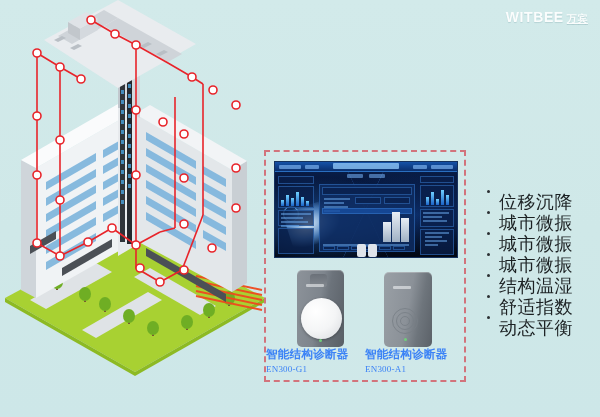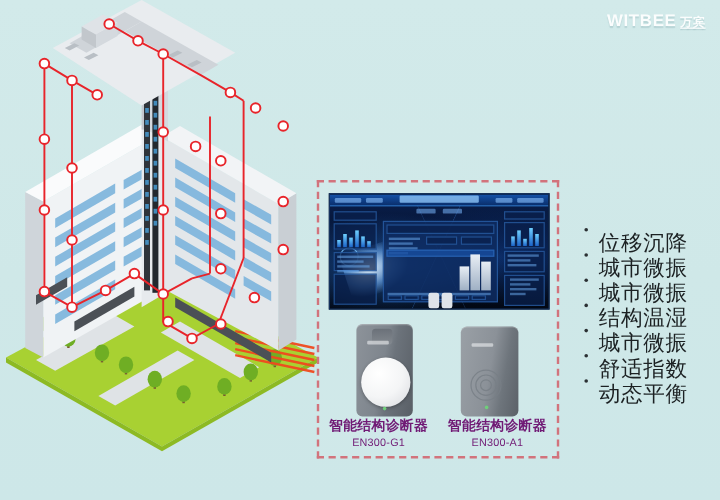--- a/index.html
+++ b/index.html
@@ -109,21 +109,21 @@
     background:linear-gradient(100deg,#9aa0a6 0%,#8b9198 50%,#6e757c 72%,#5b6168 100%);
     box-shadow:inset 0 1px 0 rgba(255,255,255,.25);
   }
   .dev-a1 .ripple{position:absolute;border:1.4px solid rgba(120,127,134,.85);border-radius:50%;}
   .dev-logo{position:absolute;left:9px;top:14px;width:18px;height:3px;
     background:rgba(245,247,249,.55);border-radius:1px;}
   .dev-led{position:absolute;width:3px;height:3px;border-radius:50%;background:#6fcf7a;}
 
   
   .caps { position:absolute; left:0; right:0; bottom:6px; display:flex; }
-  .cap { flex:1; text-align:center; color:#701a75; }
+  .cap { flex:1; text-align:left; color:#3b82f6;font-family:Liberation Serif, serif; }
   .cap .n { font-size:11.5px; font-weight:bold; letter-spacing:.3px; }
   .cap .m { font-size:9px; margin-top:2px; letter-spacing:.2px; }
 
   
   .scene { position:absolute; left:0; top:0; width:270px; height:400px; }
   .scene svg { display:block; }
   .node { fill:#ffffff; stroke:#e8242a; stroke-width:1.6; }
 </style>
 </head>
 <body>
@@ -352,25 +352,25 @@
     <div class="feature">
       <span class="dot"></span>
       <span>城市微振</span>
     </div>
     <div class="feature">
       <span class="dot"></span>
       <span>城市微振</span>
     </div>
     <div class="feature">
       <span class="dot"></span>
+      <span>城市微振</span>
+    </div>
+    <div class="feature">
+      <span class="dot"></span>
       <span>结构温湿</span>
-    </div>
-    <div class="feature">
-      <span class="dot"></span>
-      <span>城市微振</span>
     </div>
     <div class="feature">
       <span class="dot"></span>
       <span>舒适指数</span>
     </div>
     <div class="feature">
       <span class="dot"></span>
       <span>动态平衡</span>
     </div>
   </div>

